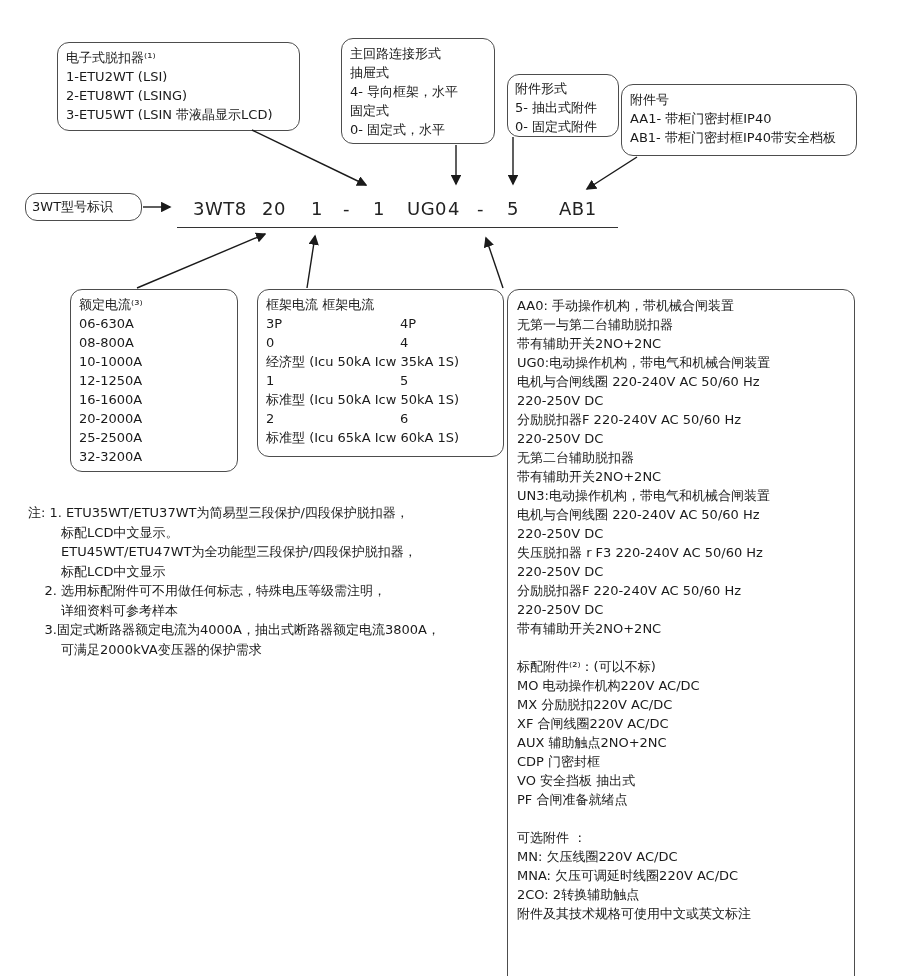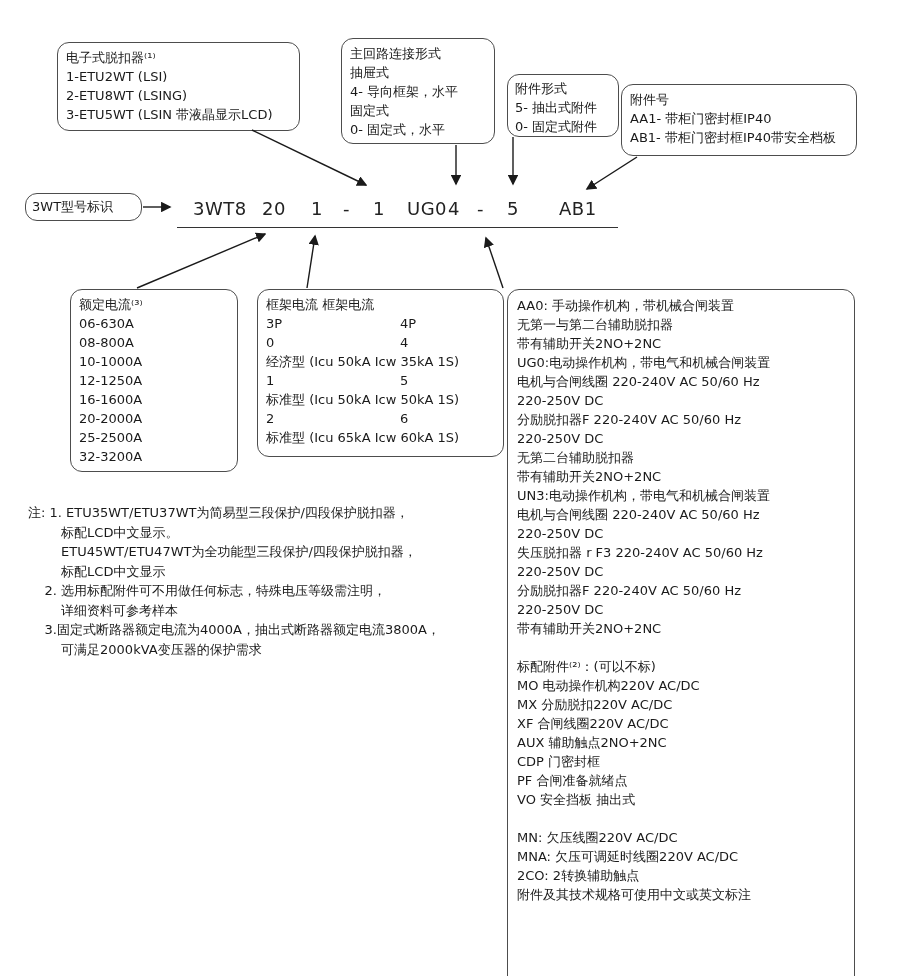--- a/index.html
+++ b/index.html
@@ -136,23 +136,24 @@
       <div>分励脱扣器F 220-240V AC 50/60 Hz</div>
       <div>220-250V DC</div>
       <div>带有辅助开关2NO+2NC</div>
       <div></div>
       <div>标配附件⁽²⁾：(可以不标)</div>
       <div>MO 电动操作机构220V AC/DC</div>
       <div>MX 分励脱扣220V AC/DC</div>
       <div>XF 合闸线圈220V AC/DC</div>
       <div>AUX 辅助触点2NO+2NC</div>
       <div>CDP 门密封框</div>
+      <div>VO 安全挡板 抽出式</div>
       <div>PF 合闸准备就绪点</div>
-      <div>VO 安全挡板 抽出式</div>
       <div></div>
+      <div>可选附件 ：</div>
       <div>MN: 欠压线圈220V AC/DC</div>
       <div>MNA: 欠压可调延时线圈220V AC/DC</div>
       <div>2CO: 2转换辅助触点</div>
       <div>附件及其技术规格可使用中文或英文标注</div>
     </div>
 </div>
 
 <div class="notes lines">
     <div>注: 1. ETU35WT/ETU37WT为简易型三段保护/四段保护脱扣器，</div>
     <div>        标配LCD中文显示。</div>

